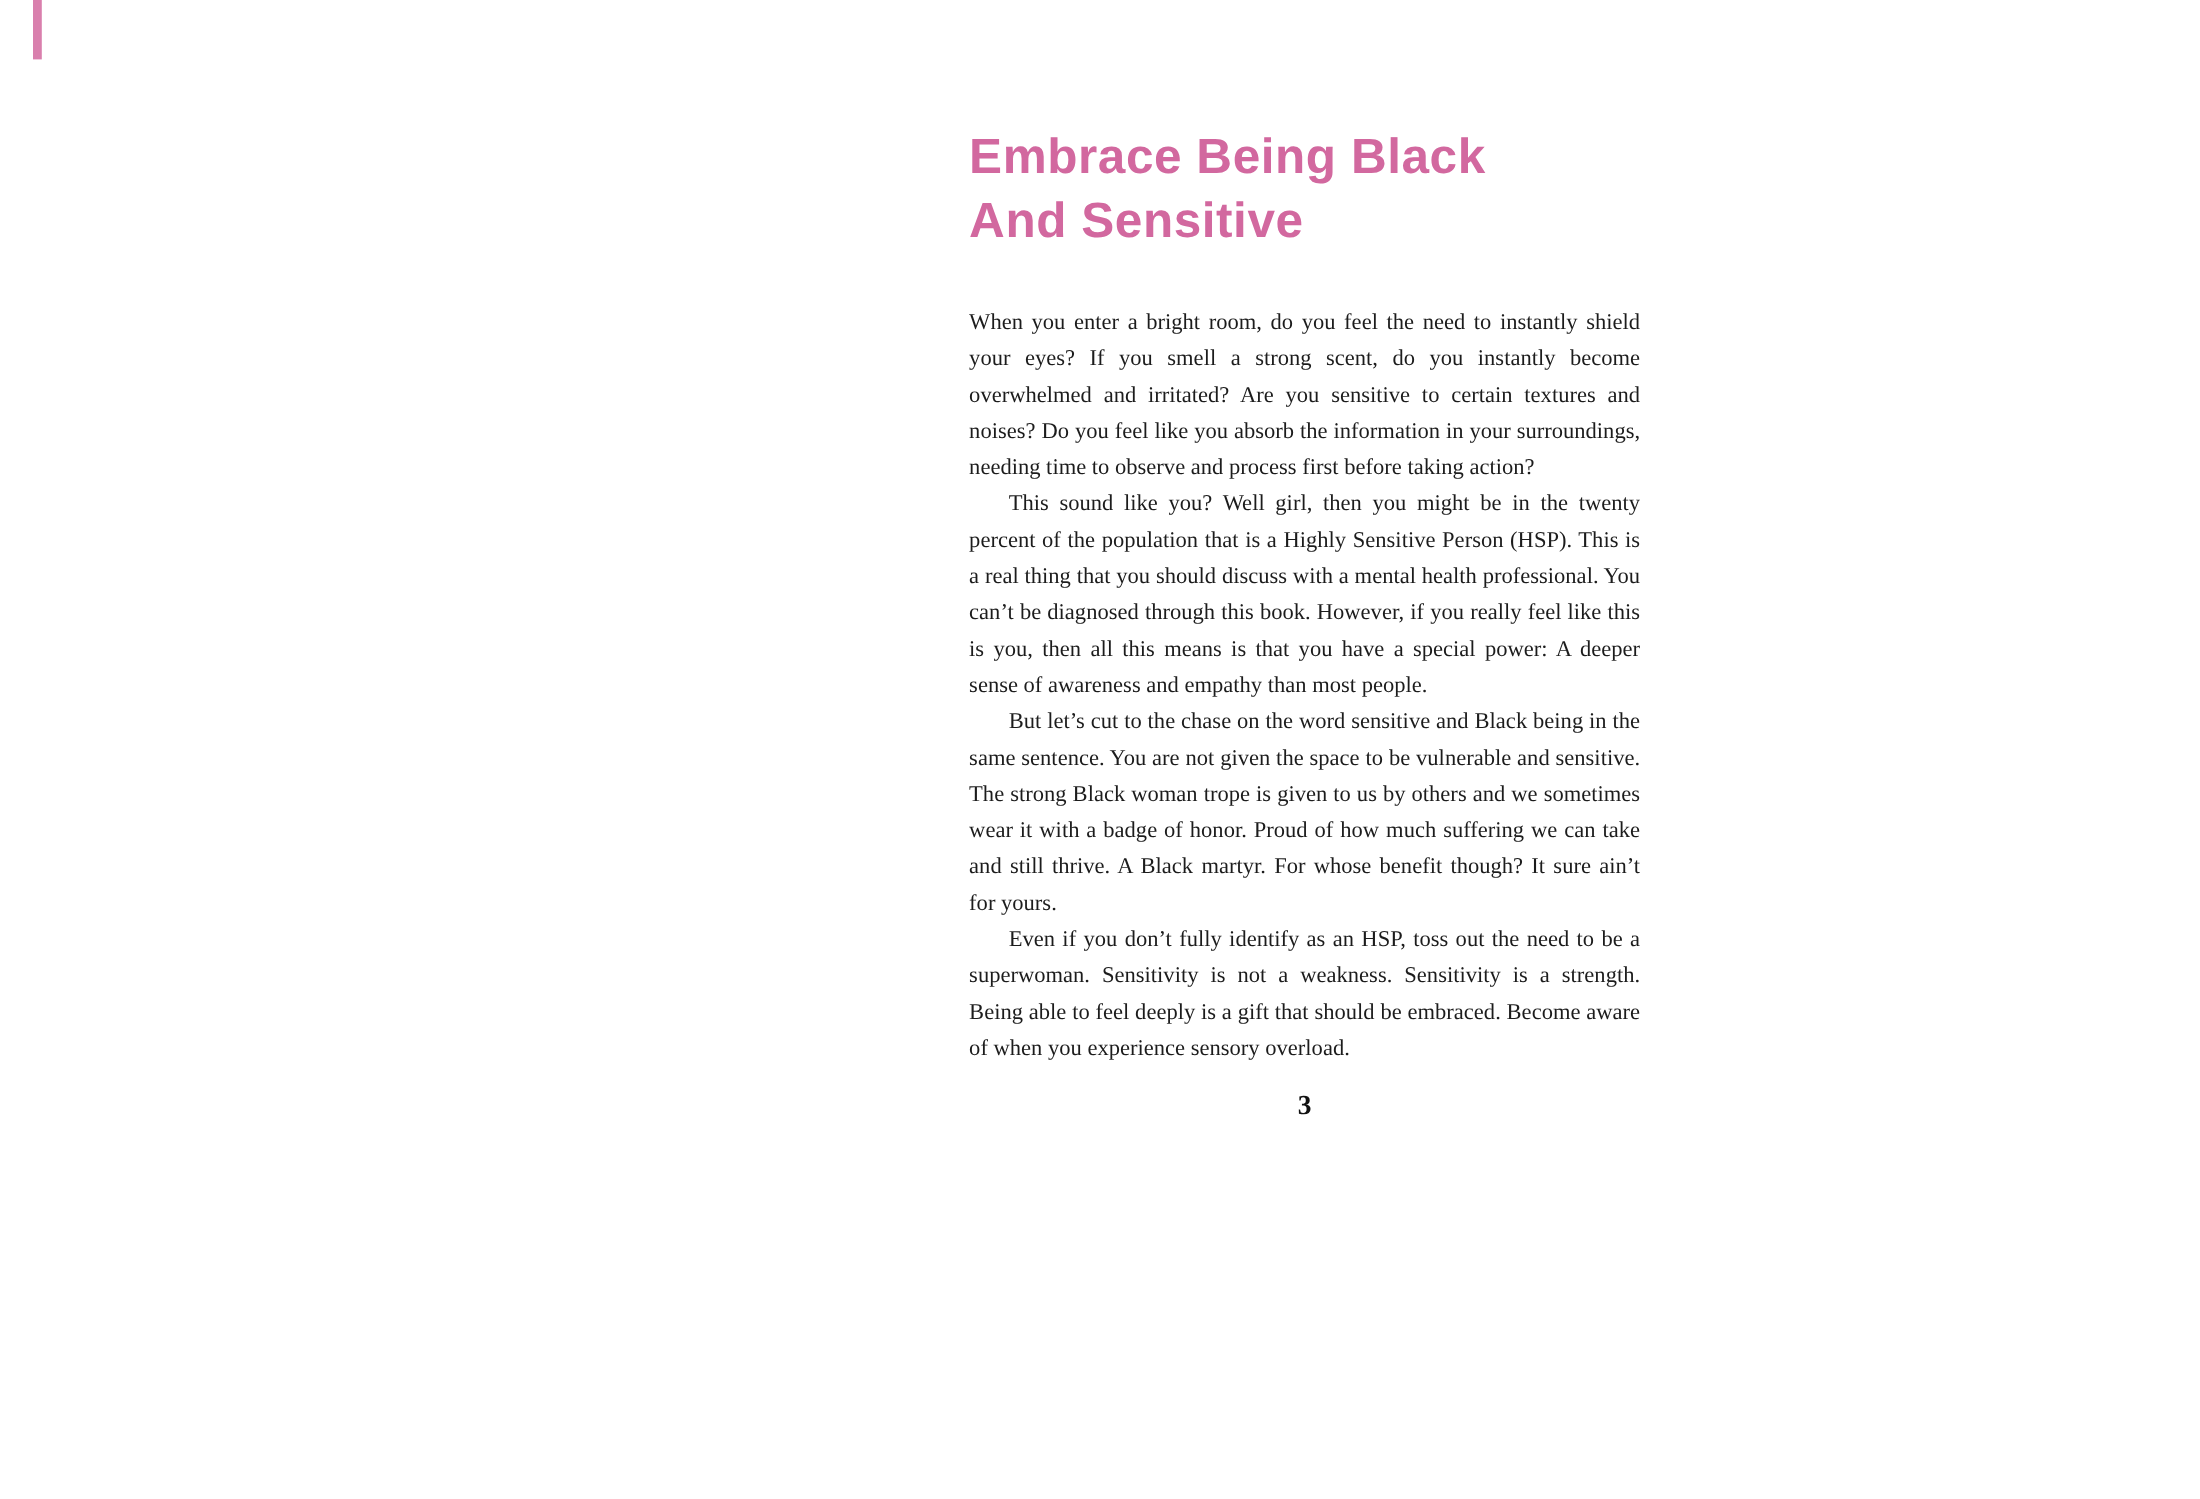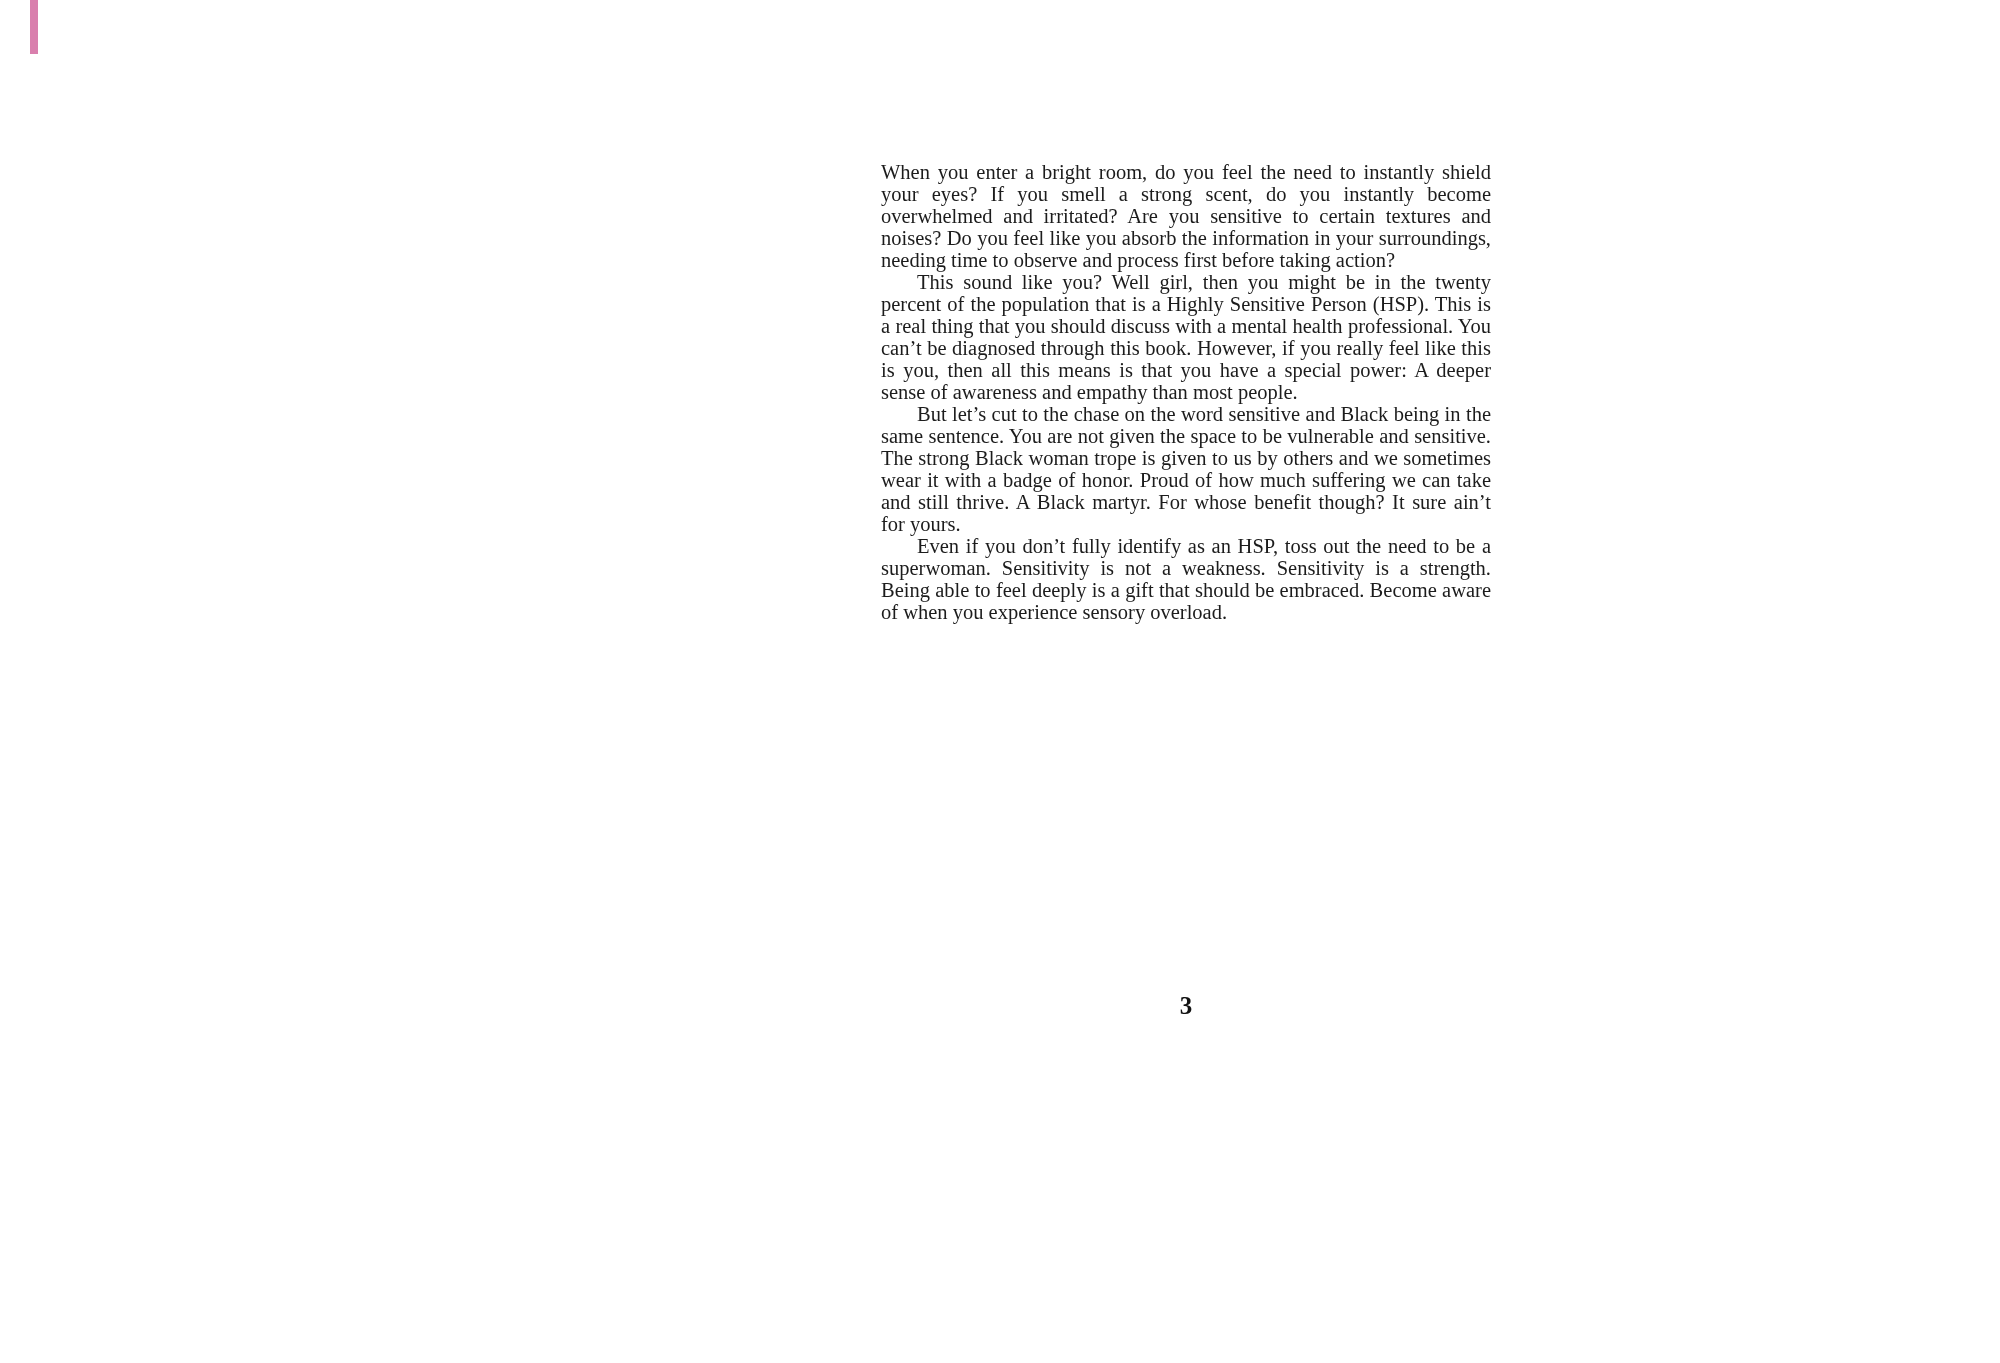--- a/index.html
+++ b/index.html
@@ -37,21 +37,21 @@
     font-size: 45px;
     line-height: 58px;
     letter-spacing: 0.5px;
     color: var(--accent, #d2689f);
     margin: 0;
   }
   .body-text {
     margin-top: 48px;
     font-family: "Liberation Serif", serif;
     font-size: 20.5px;
-    line-height: 22px;
+    line-height: 33px;
     text-align: justify;
     color: #1c1c1c;
   }
   .body-text p {
     margin: 0;
     padding: 0;
   }
   .body-text p.indented {
     text-indent: 36px;
   }
@@ -69,20 +69,24 @@
 </style>
 </head>
 <body>
 
 <div class="spread">
 
   <div class="edge-mark"></div>
 
   <div class="right-page-content">
 
+    <h1 class="chapter-title">
+      <span>Embrace Being Black</span><br>
+      <span>And Sensitive</span>
+    </h1>
 
     <div class="body-text">
       <p>When you enter a bright room, do you feel the need to instantly shield your eyes? If you smell a strong scent, do you instantly become overwhelmed and irritated? Are you sensitive to certain textures and noises? Do you feel like you absorb the information in your surroundings, needing time to observe and process first before taking action?</p>
       <p class="indented">This sound like you? Well girl, then you might be in the twenty percent of the population that is a Highly Sensitive Person (HSP). This is a real thing that you should discuss with a mental health professional. You can’t be diagnosed through this book. However, if you really feel like this is you, then all this means is that you have a special power: A deeper sense of awareness and empathy than most people.</p>
       <p class="indented">But let’s cut to the chase on the word sensitive and Black being in the same sentence. You are not given the space to be vulnerable and sensitive. The strong Black woman trope is given to us by others and we sometimes wear it with a badge of honor. Proud of how much suffering we can take and still thrive. A Black martyr. For whose benefit though? It sure ain’t for yours.</p>
       <p class="indented">Even if you don’t fully identify as an HSP, toss out the need to be a superwoman. Sensitivity is not a weakness. Sensitivity is a strength. Being able to feel deeply is a gift that should be embraced. Become aware of when you experience sensory overload.</p>
     </div>
 
   </div>
 

